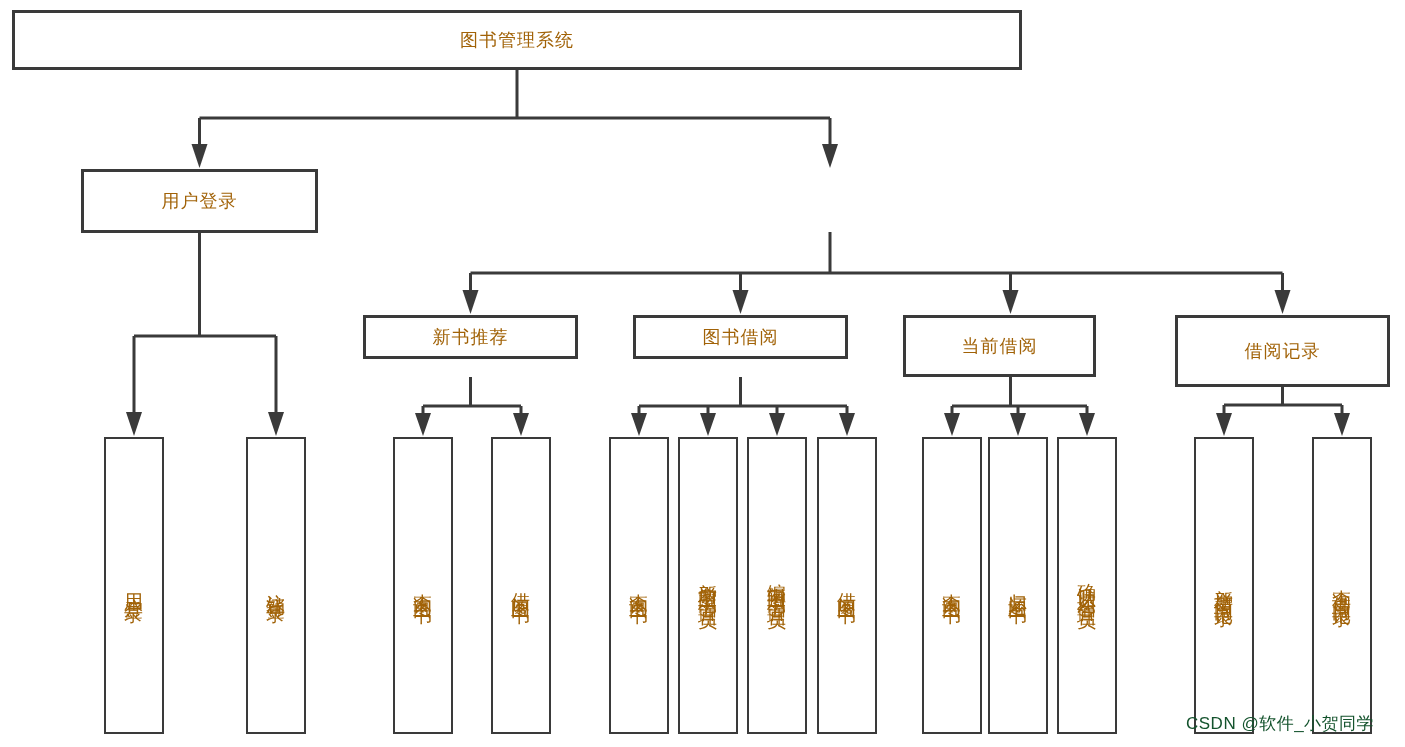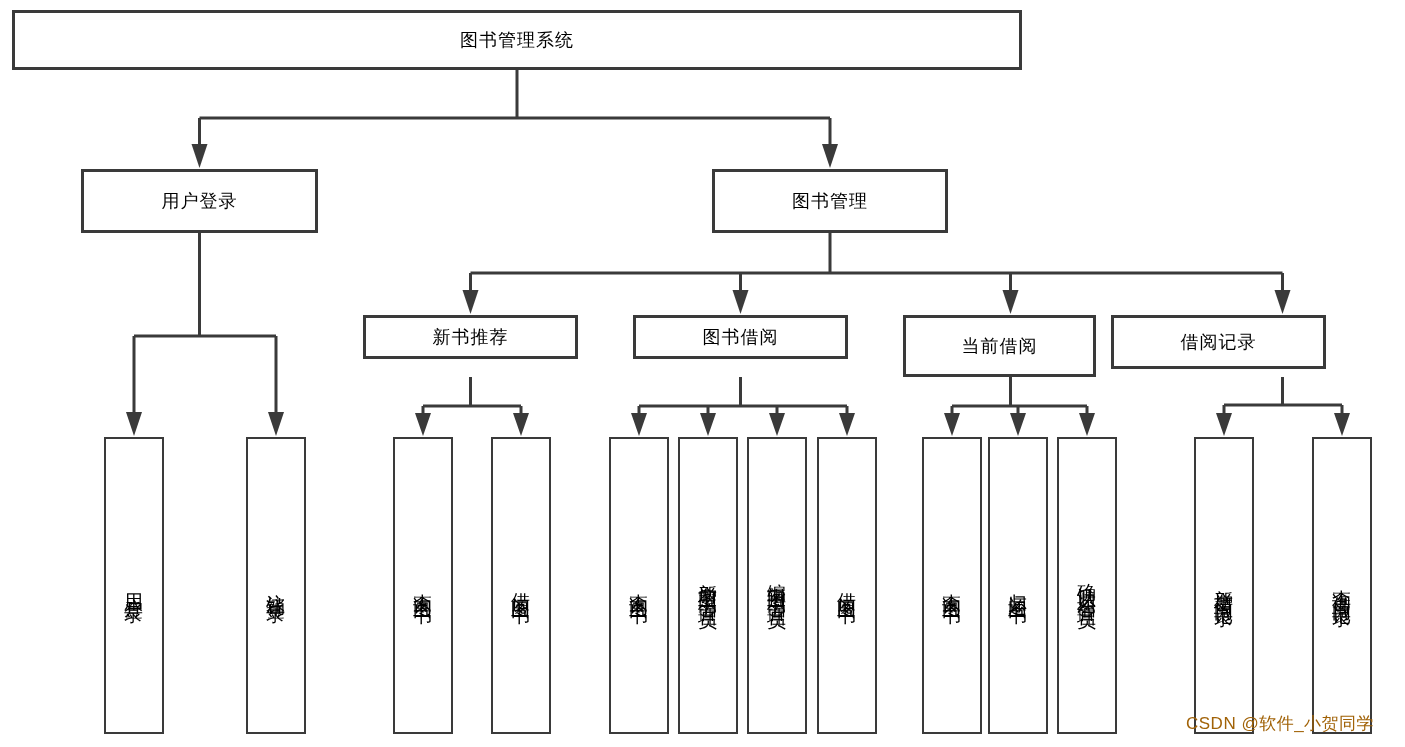--- a/index.html
+++ b/index.html
@@ -10,39 +10,39 @@
     font-family:"Liberation Sans","DejaVu Sans",sans-serif;
     overflow:hidden;
   }
   #wires{position:absolute;left:0;top:0;width:1405px;height:747px;}
   .node{
     position:absolute;
     box-sizing:border-box;
     background:#ffffff;
     border:3px solid #3a3a3a;
     display:flex;align-items:center;justify-content:center;
-    color:#000000;
+    color:#a16207;
     font-size:18px;
     letter-spacing:1px;
     text-align:center;
     z-index:2;
   }
   .node.leaf{
     writing-mode:vertical-rl;
     text-orientation:mixed;
     font-size:19px;
     letter-spacing:4px;
     border-width:2.5px;
     line-height:1;
   }
   .watermark{
     position:absolute;
     left:1186px;top:712px;
     font-size:17px;
-    color:#a16207;
+    color:#14532d;
     letter-spacing:0.5px;
     white-space:nowrap;
     z-index:3;
   }
 </style>
 </head>
 <body>
 
 <div id="canvas">
 
@@ -93,34 +93,31 @@
     </g>
   </svg>
 
   <div class="node" style="left:12px;top:10px;width:1010px;height:60px">
     <span>图书管理系统</span>
   </div>
 
   <div class="node" style="left:81px;top:169px;width:237px;height:64px">
     <span>用户登录</span>
   </div>
-  <div class="node" style="left:712px;top:169px;width:236px;height:64px">
-    <span>图书管理</span>
-  </div>
 
   <div class="node" style="left:363px;top:315px;width:215px;height:44px">
     <span>新书推荐</span>
   </div>
   <div class="node" style="left:633px;top:315px;width:215px;height:44px">
     <span>图书借阅</span>
   </div>
   <div class="node" style="left:903px;top:315px;width:193px;height:62px">
     <span>当前借阅</span>
   </div>
-  <div class="node" style="left:1111px;top:315px;width:215px;height:54px">
+  <div class="node" style="left:1175px;top:315px;width:215px;height:72px">
     <span>借阅记录</span>
   </div>
 
   <div class="node leaf" style="left:104px;top:437px;width:60px;height:297px">
     <span>用户登录</span>
   </div>
   <div class="node leaf" style="left:246px;top:437px;width:60px;height:297px">
     <span>注销登录</span>
   </div>
 

